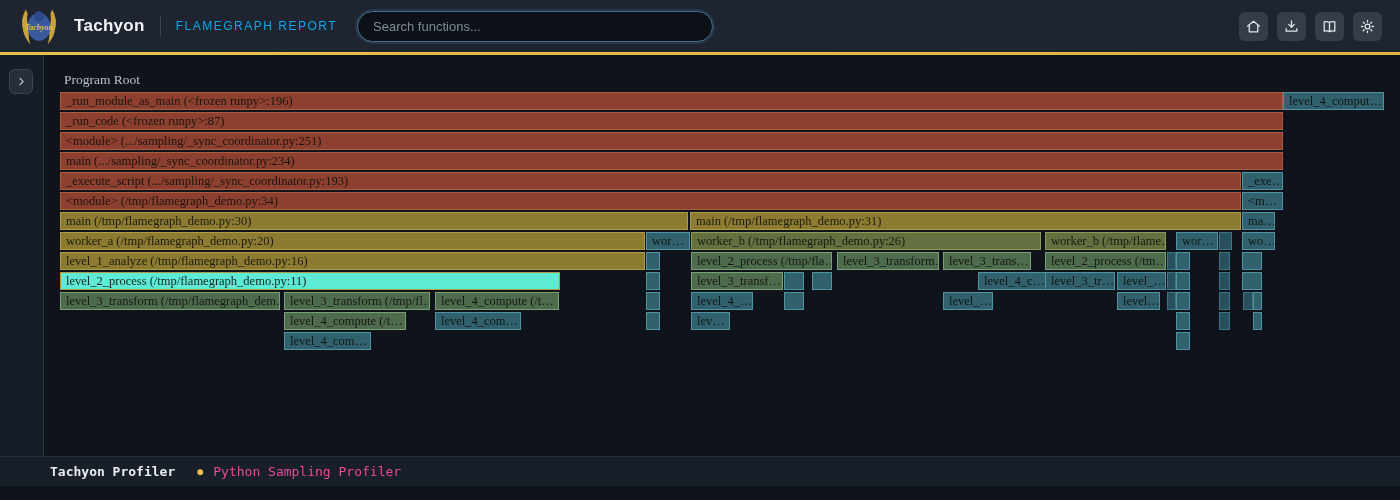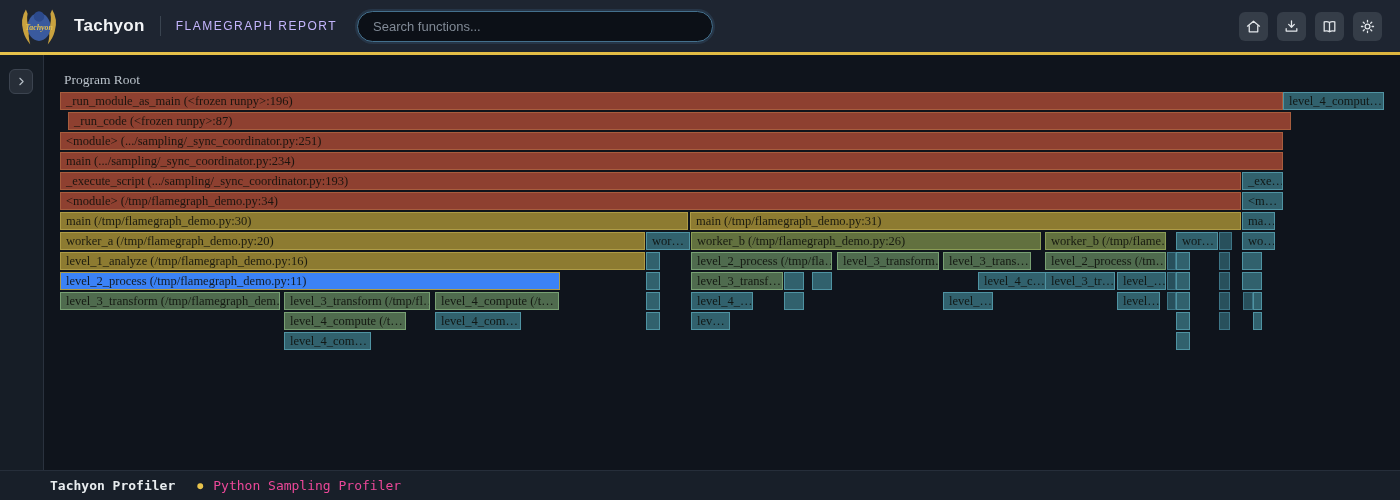--- a/index.html
+++ b/index.html
@@ -7,21 +7,21 @@
               font-family:"Liberation Sans", sans-serif; }
 
   
   .header { position:absolute; left:0; top:0; width:1400px; height:52px;
             background:#1e2531; display:flex; align-items:center; padding:12px 18px; }
   .gold-line { position:absolute; left:0; top:52px; width:1400px; height:3px;
                background:linear-gradient(90deg,#e7c24b,#dcb53e); }
   .logo { width:42px; height:42px; flex:0 0 auto; margin-right:14px; }
   .app-title { color:#f2f4f6; font-size:17px; font-weight:bold; letter-spacing:.3px; }
   .hdr-divider { width:1px; height:20px; background:#3a4450; margin:0 15px; }
-  .report-label { color:#c4b5fd; font-size:12px; letter-spacing:1.5px; font-weight:500; }
+  .report-label { color:#0ea5e9; font-size:12px; letter-spacing:1.5px; font-weight:500; }
   .search { margin-left:20px; width:356px; height:31px; border-radius:16px;
             border:1.5px solid #44708d; box-shadow:0 0 0 2px rgba(70,115,150,.22);
             background:#0c1017; color:#737373; padding:0 15px; font-size:13px; outline:none;
             font-family:"Liberation Sans", sans-serif; }
   .search::placeholder { color:#818a96; }
   .toolbar { margin-left:auto; display:flex; gap:9px; }
   .tool-btn { width:29px; height:29px; border-radius:6px; background:#353d48; border:none;
               display:flex; align-items:center; justify-content:center; cursor:pointer; }
   .tool-btn svg { width:17px; height:17px; stroke:#e2e6ea; fill:none;
                   stroke-width:1.8; stroke-linecap:round; stroke-linejoin:round; }
@@ -38,21 +38,21 @@
   .canvas { position:absolute; left:44px; top:55px; right:0; bottom:30px;
             background:#0f141c; overflow:hidden; }
   .root-label { position:absolute; left:20px; top:17px; color:#b9c1c9;
                 font-family:"Liberation Serif","DejaVu Serif",serif; font-size:13.5px; }
   .frame { position:absolute; height:18px; border:1px solid; overflow:hidden;
            white-space:nowrap; font-family:"Liberation Serif","DejaVu Serif",serif;
            font-size:12.5px; line-height:16px; padding-left:5px;
            color:rgba(12,14,10,.88); cursor:pointer; }
 
   
-  .statusbar { position:absolute; left:0; top:470px; width:1400px; height:30px;
+  .statusbar { position:absolute; left:0; top:456px; width:1400px; height:30px;
                background:#181f29; border-top:1px solid #262e3a;
                display:flex; align-items:center; padding-left:50px;
                font-family:"DejaVu Sans Mono","Liberation Mono",monospace; font-size:13px; }
   .status-app { color:#e8ecef; font-weight:bold; }
   .status-dot { color:#e8c34c; font-size:10px; margin:0 10px 0 22px; }
   .status-sub { color:#ec4899; }
 </style>
 </head>
 <body>
 
@@ -99,21 +99,21 @@
     <svg viewBox="0 0 24 24">
       <path d="M9 6l6 6-6 6"></path>
     </svg>
   </div>
 </div>
 
 <div class="canvas">
   <div class="root-label">Program Root</div>
 <div class="frame" style="left: 16px; top: 37px; width: 1223px; background: rgb(142, 64, 48); border-color: rgb(167, 93, 62);">_run_module_as_main (&lt;frozen runpy&gt;:196)</div>
     <div class="frame" style="left: 1239px; top: 37px; width: 101px; background: rgb(49, 97, 109); border-color: rgb(79, 147, 162);">level_4_comput…</div>
-    <div class="frame" style="left: 24px; top: 57px; width: 1223px; background: rgb(142, 64, 48); border-color: rgb(167, 93, 62);">_run_code (&lt;frozen runpy&gt;:87)</div>
+    <div class="frame" style="left: 16px; top: 57px; width: 1223px; background: rgb(142, 64, 48); border-color: rgb(167, 93, 62);">_run_code (&lt;frozen runpy&gt;:87)</div>
     <div class="frame" style="left: 16px; top: 77px; width: 1223px; background: rgb(142, 64, 48); border-color: rgb(167, 93, 62);">&lt;module&gt; (.../sampling/_sync_coordinator.py:251)</div>
     <div class="frame" style="left: 16px; top: 97px; width: 1223px; background: rgb(142, 64, 48); border-color: rgb(167, 93, 62);">main (.../sampling/_sync_coordinator.py:234)</div>
     <div class="frame" style="left: 16px; top: 117px; width: 1181px; background: rgb(142, 64, 48); border-color: rgb(167, 93, 62);">_execute_script (.../sampling/_sync_coordinator.py:193)</div>
     <div class="frame" style="left: 1198px; top: 117px; width: 41px; background: rgb(49, 97, 109); border-color: rgb(79, 147, 162);">_exe…</div>
     <div class="frame" style="left: 16px; top: 137px; width: 1181px; background: rgb(142, 64, 48); border-color: rgb(167, 93, 62);">&lt;module&gt; (/tmp/flamegraph_demo.py:34)</div>
     <div class="frame" style="left: 1198px; top: 137px; width: 41px; background: rgb(49, 97, 109); border-color: rgb(79, 147, 162);">&lt;m…</div>
     <div class="frame" style="left: 16px; top: 157px; width: 628px; background: rgb(141, 123, 49); border-color: rgb(174, 155, 70);">main (/tmp/flamegraph_demo.py:30)</div>
     <div class="frame" style="left: 646px; top: 157px; width: 551px; background: rgb(141, 123, 49); border-color: rgb(174, 155, 70);">main (/tmp/flamegraph_demo.py:31)</div>
     <div class="frame" style="left: 1198px; top: 157px; width: 33px; background: rgb(49, 97, 109); border-color: rgb(79, 147, 162);">ma…</div>
     <div class="frame" style="left: 16px; top: 177px; width: 585px; background: rgb(141, 123, 49); border-color: rgb(174, 155, 70);">worker_a (/tmp/flamegraph_demo.py:20)</div>
@@ -126,21 +126,21 @@
     <div class="frame" style="left: 16px; top: 197px; width: 585px; background: rgb(141, 123, 49); border-color: rgb(174, 155, 70);">level_1_analyze (/tmp/flamegraph_demo.py:16)</div>
     <div class="frame" style="left: 602px; top: 197px; width: 14px; background: rgb(49, 97, 109); border-color: rgb(79, 147, 162);"></div>
     <div class="frame" style="left: 647px; top: 197px; width: 141px; background: rgb(79, 107, 78); border-color: rgb(120, 160, 115);">level_2_process (/tmp/fla…</div>
     <div class="frame" style="left: 793px; top: 197px; width: 102px; background: rgb(79, 107, 78); border-color: rgb(120, 160, 115);">level_3_transform…</div>
     <div class="frame" style="left: 899px; top: 197px; width: 88px; background: rgb(79, 107, 78); border-color: rgb(120, 160, 115);">level_3_trans…</div>
     <div class="frame" style="left: 1001px; top: 197px; width: 121px; background: rgb(79, 107, 78); border-color: rgb(120, 160, 115);">level_2_process (/tm…</div>
     <div class="frame" style="left: 1123px; top: 197px; width: 9px; background: rgb(40, 80, 92); border-color: rgb(61, 117, 134);"></div>
     <div class="frame" style="left: 1132px; top: 197px; width: 14px; background: rgb(49, 97, 109); border-color: rgb(79, 147, 162);"></div>
     <div class="frame" style="left: 1175px; top: 197px; width: 11px; background: rgb(40, 80, 92); border-color: rgb(61, 117, 134);"></div>
     <div class="frame" style="left: 1198px; top: 197px; width: 20px; background: rgb(49, 97, 109); border-color: rgb(79, 147, 162);"></div>
-    <div class="frame" style="left: 16px; top: 217px; width: 500px; background: #3b82f6; border-color: rgb(174, 155, 70);">level_2_process (/tmp/flamegraph_demo.py:11)</div>
+    <div class="frame" style="left: 16px; top: 217px; width: 500px; background: #5eead4; border-color: rgb(174, 155, 70);">level_2_process (/tmp/flamegraph_demo.py:11)</div>
     <div class="frame" style="left: 602px; top: 217px; width: 14px; background: rgb(49, 97, 109); border-color: rgb(79, 147, 162);"></div>
     <div class="frame" style="left: 647px; top: 217px; width: 92px; background: rgb(79, 107, 78); border-color: rgb(120, 160, 115);">level_3_transf…</div>
     <div class="frame" style="left: 740px; top: 217px; width: 20px; background: rgb(49, 97, 109); border-color: rgb(79, 147, 162);"></div>
     <div class="frame" style="left: 768px; top: 217px; width: 20px; background: rgb(49, 97, 109); border-color: rgb(79, 147, 162);"></div>
     <div class="frame" style="left: 934px; top: 217px; width: 70px; background: rgb(49, 97, 109); border-color: rgb(79, 147, 162);">level_4_c…</div>
     <div class="frame" style="left: 1001px; top: 217px; width: 70px; background: rgb(49, 97, 109); border-color: rgb(79, 147, 162);">level_3_tr…</div>
     <div class="frame" style="left: 1073px; top: 217px; width: 49px; background: rgb(49, 97, 109); border-color: rgb(79, 147, 162);">level_…</div>
     <div class="frame" style="left: 1123px; top: 217px; width: 9px; background: rgb(40, 80, 92); border-color: rgb(61, 117, 134);"></div>
     <div class="frame" style="left: 1132px; top: 217px; width: 14px; background: rgb(49, 97, 109); border-color: rgb(79, 147, 162);"></div>
     <div class="frame" style="left: 1175px; top: 217px; width: 11px; background: rgb(40, 80, 92); border-color: rgb(61, 117, 134);"></div>

